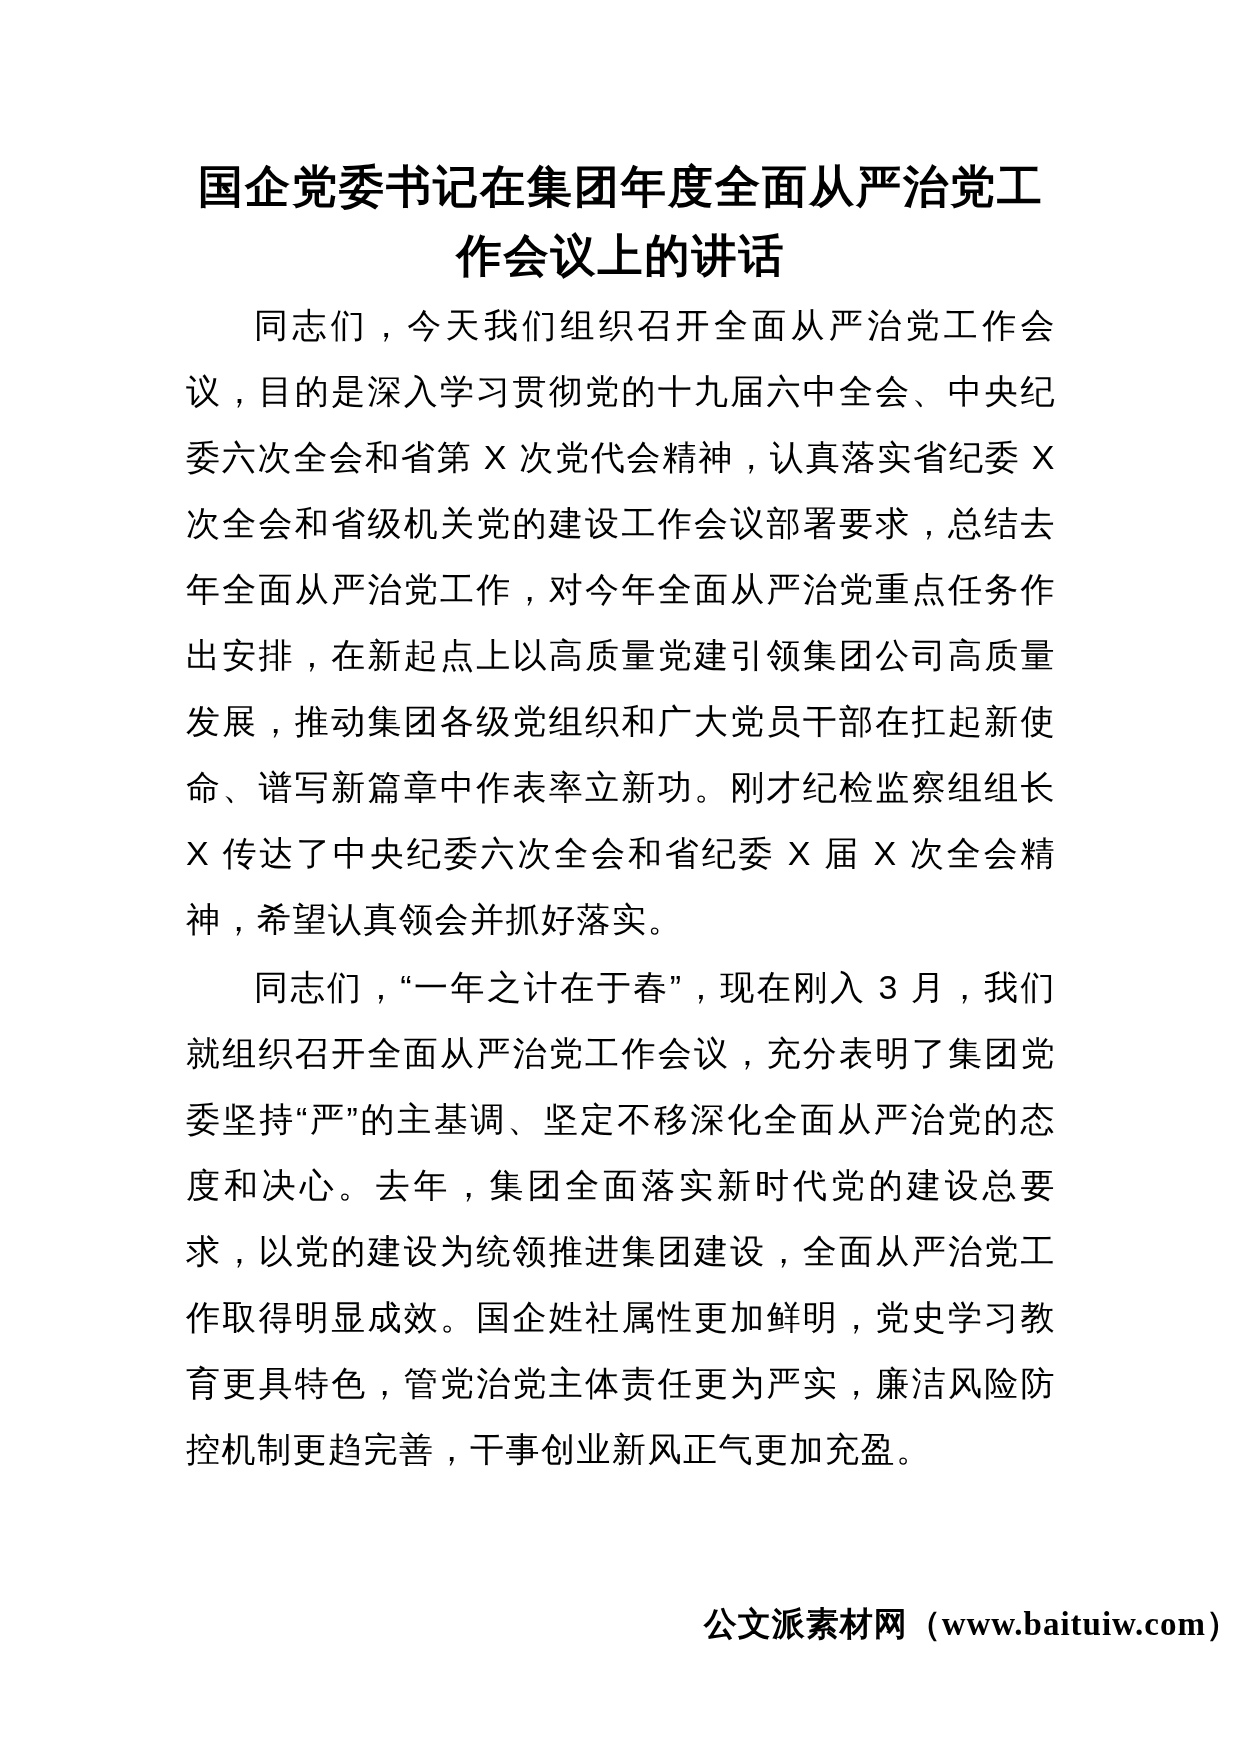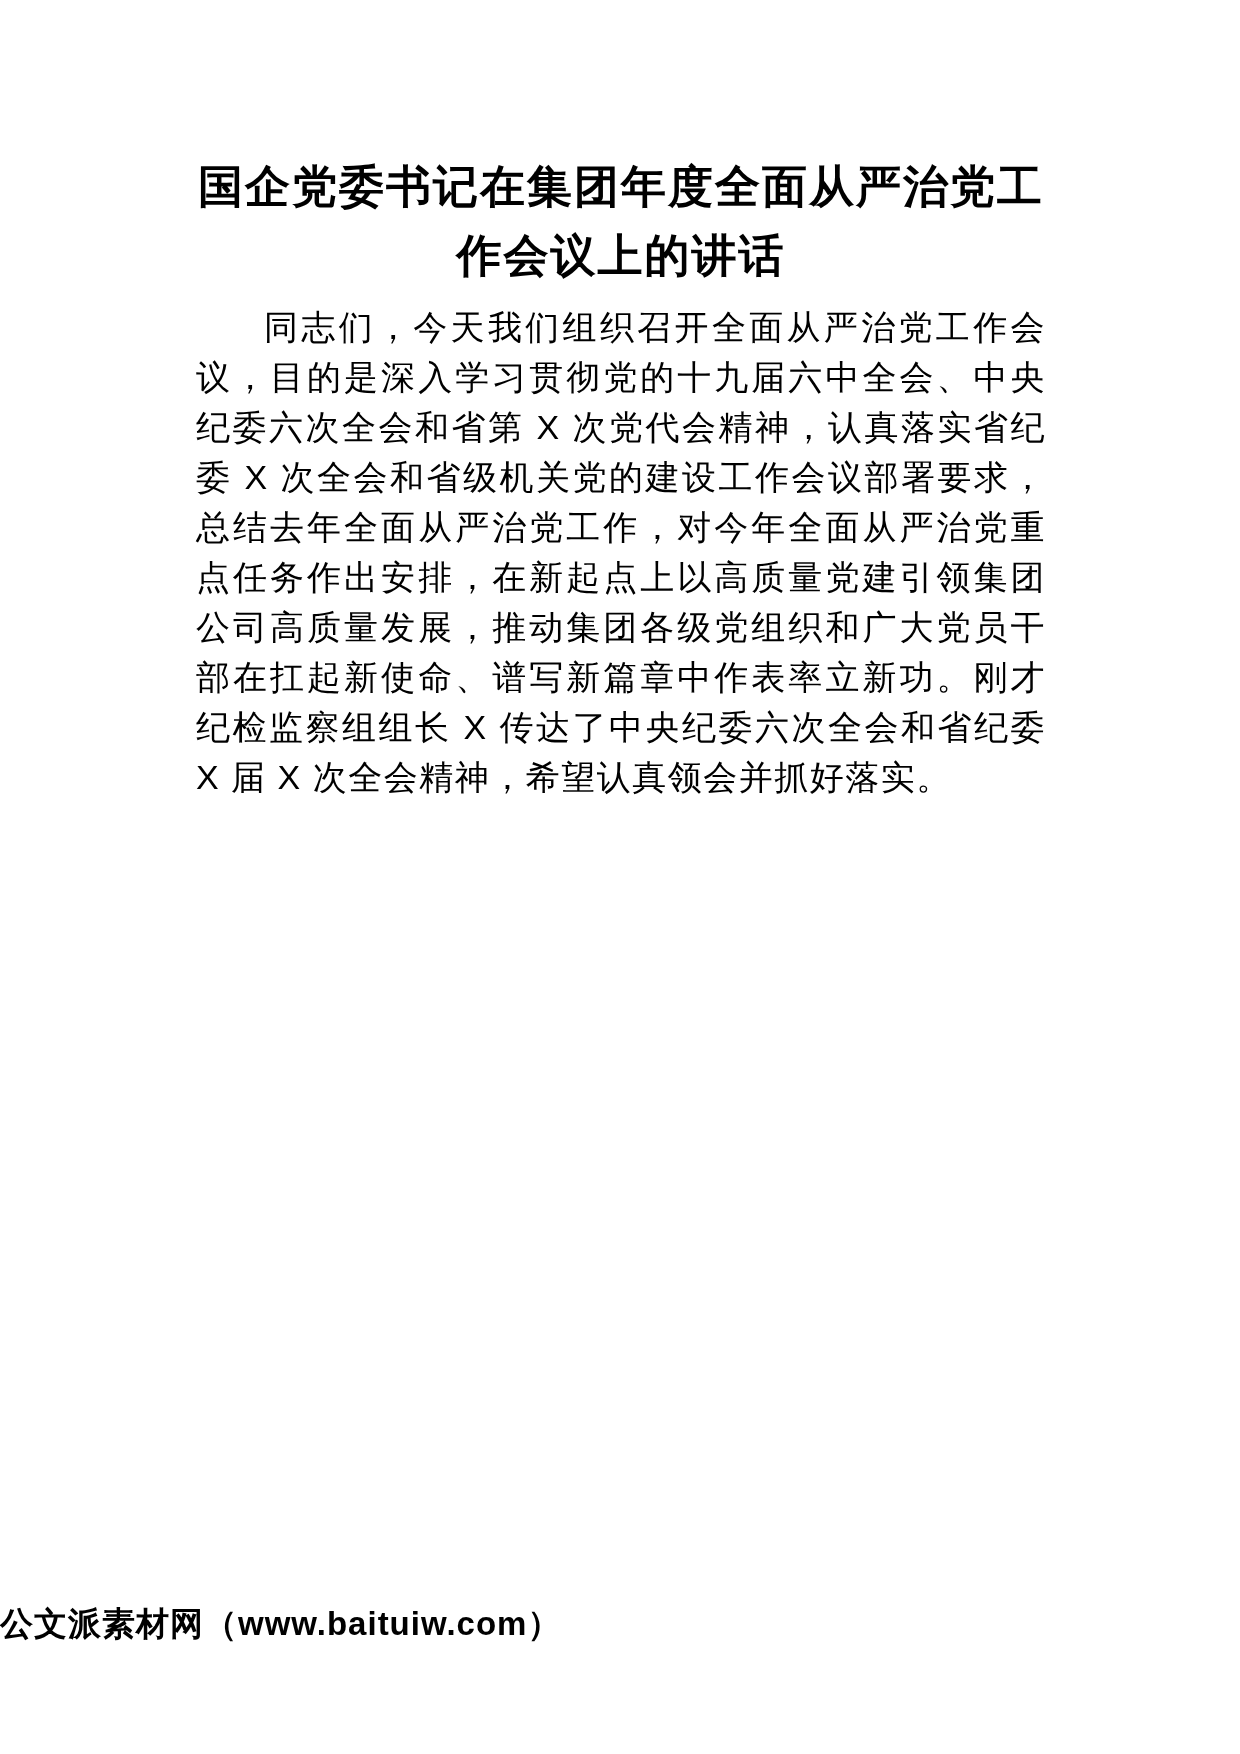--- a/index.html
+++ b/index.html
@@ -25,48 +25,49 @@
     font-weight: 700;
     line-height: 69px;
     text-align: center;
     letter-spacing: 2px;
     color: #000000;
   }
   .doc-body {
     margin-top: 2px;
   }
   .doc-para {
-    margin: 12px;
+    margin: 2px;
     font-size: 34px;
     font-weight: 400;
-    line-height: 50px;
+    line-height: 66px;
     letter-spacing: 1.5px;
     text-align: justify;
     text-justify: inter-character;
     text-indent: 2em;
     color: #000000;
     word-break: break-all;
   }
   .doc-footer {
     position: absolute;
     left: 0;
     top: 1602px;
     width: 100%;
-    text-align: left;
-    font-family: Liberation Sans, sans-serif;
+    text-align: right;
+    font-family: Liberation Serif, serif;
     font-size: 33px;
     font-weight: 700;
     letter-spacing: 1px;
     color: #000000;
   }
 </style>
 </head>
 <body>
 
 <div class="page">
   <h1 class="doc-title">国企党委书记在集团年度全面从严治党工作会议上的讲话</h1>
 
   <div class="doc-body">
     <p class="doc-para">同志们，今天我们组织召开全面从严治党工作会议，目的是深入学习贯彻党的十九届六中全会、中央纪委六次全会和省第 X 次党代会精神，认真落实省纪委 X 次全会和省级机关党的建设工作会议部署要求，总结去年全面从严治党工作，对今年全面从严治党重点任务作出安排，在新起点上以高质量党建引领集团公司高质量发展，推动集团各级党组织和广大党员干部在扛起新使命、谱写新篇章中作表率立新功。刚才纪检监察组组长 X 传达了中央纪委六次全会和省纪委 X 届 X 次全会精神，希望认真领会并抓好落实。</p>
+    <p class="doc-para">同志们，“一年之计在于春”，现在刚入 3 月，我们就组织召开全面从严治党工作会议，充分表明了集团党委坚持“严”的主基调、坚定不移深化全面从严治党的态度和决心。去年，集团全面落实新时代党的建设总要求，以党的建设为统领推进集团建设，全面从严治党工作取得明显成效。国企姓社属性更加鲜明，党史学习教育更具特色，管党治党主体责任更为严实，廉洁风险防控机制更趋完善，干事创业新风正气更加充盈。</p>
   </div>
 
   <div class="doc-footer">公文派素材网（www.baituiw.com）</div>
 </div>
 
 </body></html>

